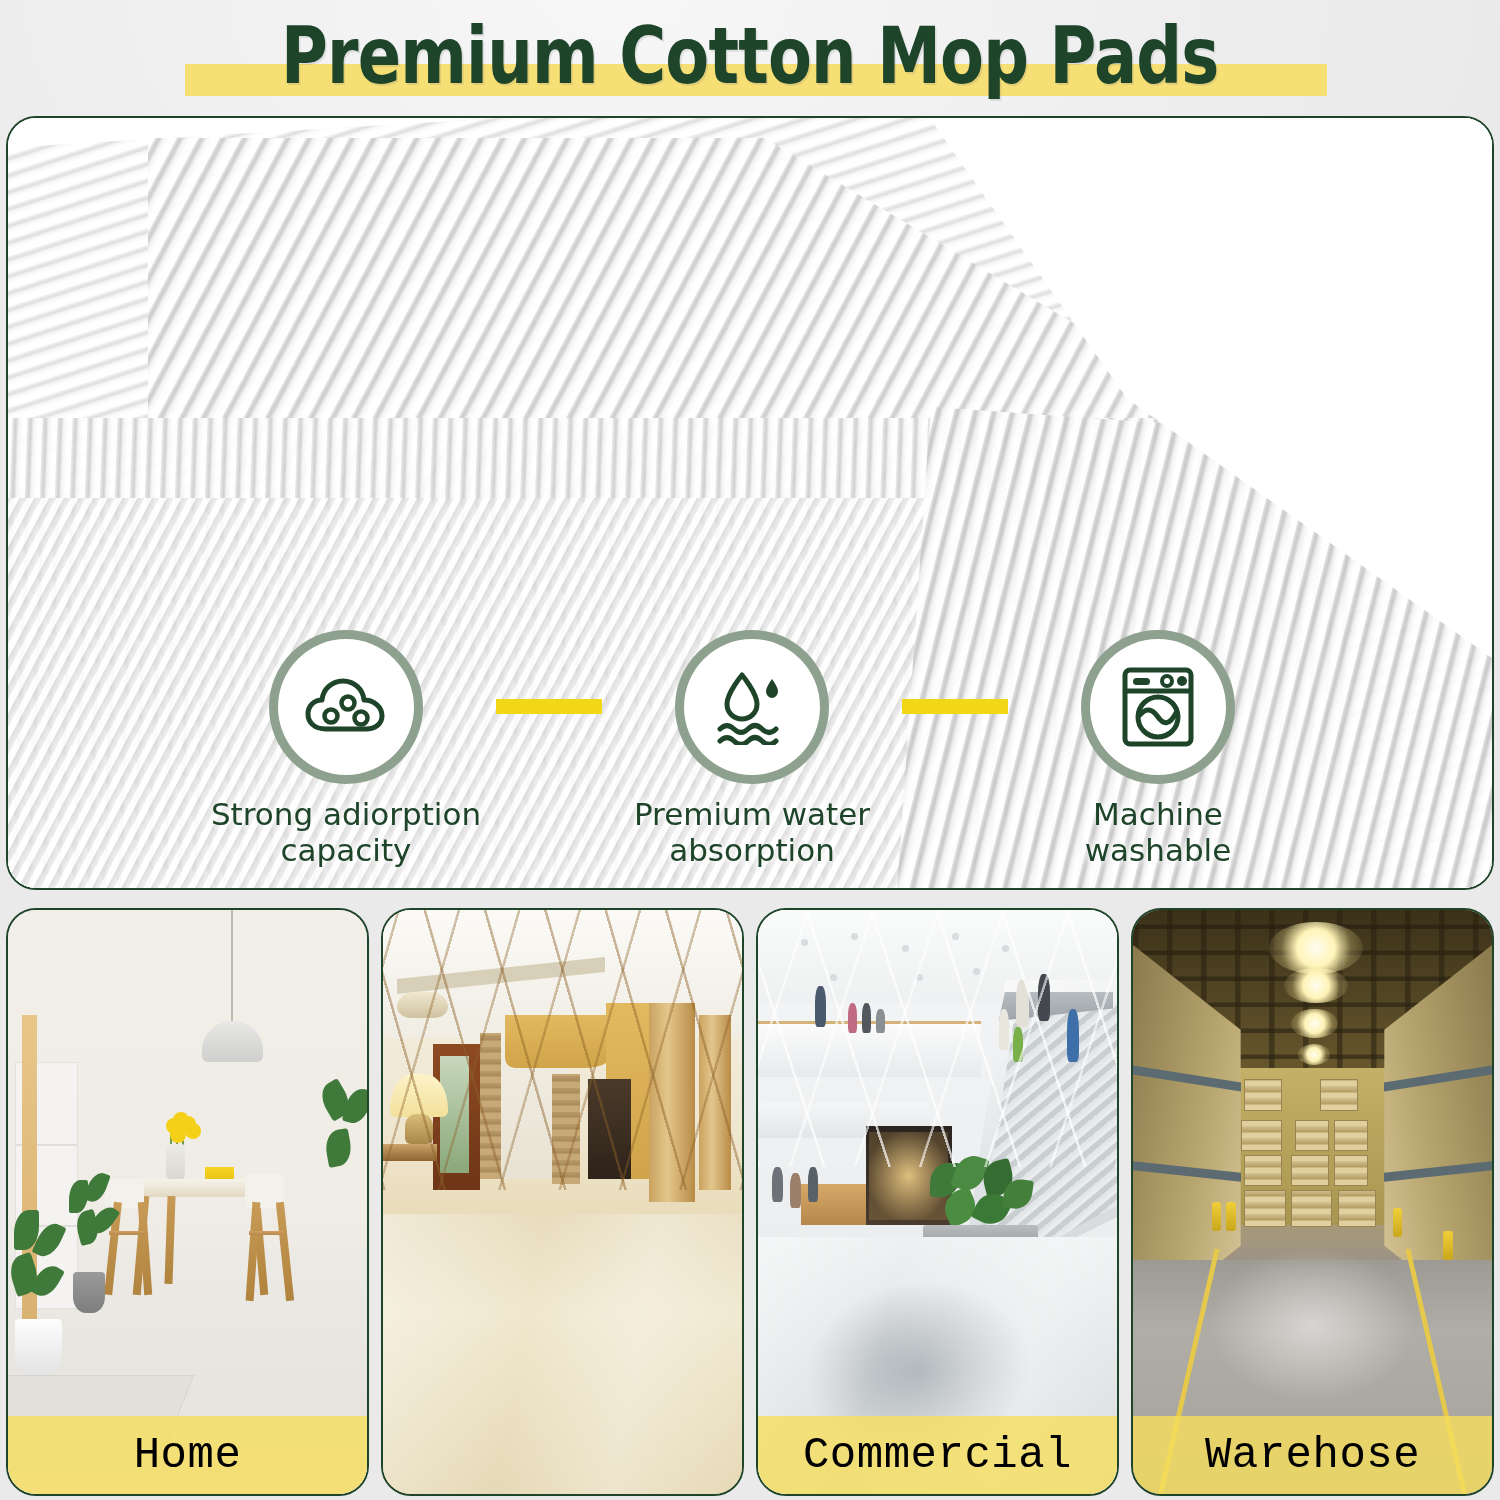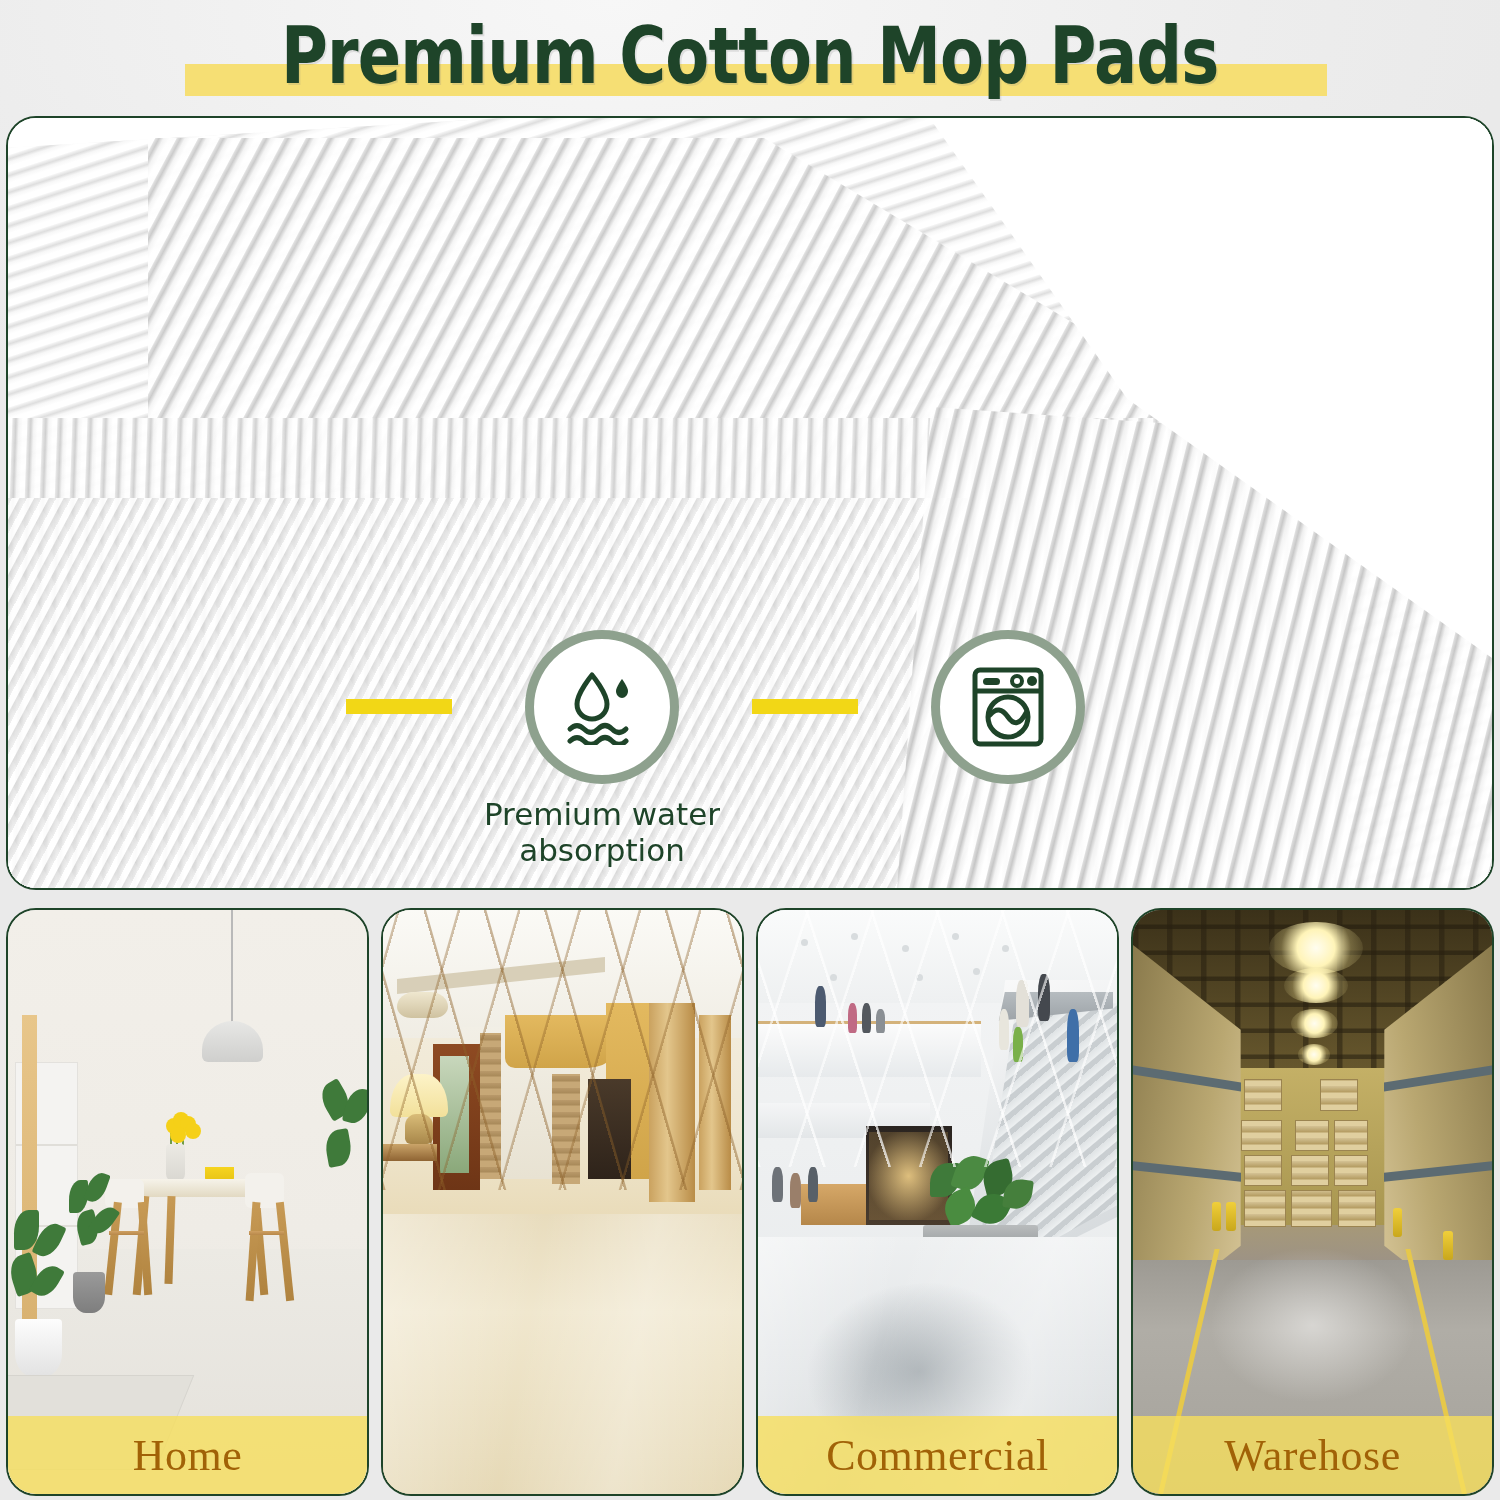--- a/index.html
+++ b/index.html
@@ -240,23 +240,23 @@
   }
   .photo { position: absolute; inset: 0; overflow: hidden; }
   .card-label {
     position: absolute;
     left: 0; right: 0; bottom: 0;
     height: 78px;
     background: rgba(246,222,92,0.80);
     display: flex;
     align-items: center;
     justify-content: center;
-    font-family: Liberation Serif, serif;
+    font-family: Liberation Mono, monospace;
     font-size: 44px;
-    color: #a16207;
+    color: #000000;
     letter-spacing: 0.5px;
   }
 
   
   .home-bg { position:absolute; inset:0; background: linear-gradient(180deg,#f2efe9 0%,#efece6 55%,#e9e6e0 100%); }
   .home-floor { position:absolute; left:0; right:0; bottom:0; height:42%; background: linear-gradient(180deg,#eceae4 0%,#e4e1db 100%); }
   .home-rug { position:absolute; left:-6%; bottom:4%; width:52%; height:16%; background:#e2e0da; border:1px solid #d6d4ce; transform: skewX(-22deg); }
   .pendant-cord { position:absolute; left:62%; top:0; width:2px; height:20%; background:#b9b9b9; }
   .pendant { position:absolute; left:54%; top:19%; width:17%; height:7%; background: linear-gradient(180deg,#e7e7e5 0%,#cfcfcd 100%); border-radius: 50% 50% 6px 6px / 70% 70% 6px 6px; }
   .shelf { position:absolute; left:2%; top:26%; width:17%; height:42%; background:#f4f3f1; border:1px solid #e3e1dd; }
@@ -379,20 +379,34 @@
       <div class="mop-body"></div>
       <div class="mop-ray"></div>
       <div class="mop-fringe"></div>
       <div class="mop-tufts"></div>
       <div class="mop-shadow-right"></div>
       <div class="mop-white-bg"></div>
     </div>
 
     <div class="features">
 
+      <div class="feature">
+        <div class="circle">
+          <span>
+            <svg width="84" height="70" viewBox="0 0 84 70">
+              <path d="M22 57 C10 57 4 50 4 42 C4 34 10 28 18 28 C19 17 28 9 39 9 C50 9 59 17 60 28 C70 28 78 35 78 44 C78 52 71 57 62 57 Z" fill="none" stroke="#1e4429" stroke-width="5" stroke-linejoin="round"></path>
+              <circle cx="27" cy="44" r="6.5" fill="none" stroke="#1e4429" stroke-width="4.5"></circle>
+              <circle cx="44" cy="31" r="6.5" fill="none" stroke="#1e4429" stroke-width="4.5"></circle>
+              <circle cx="57" cy="46" r="6.5" fill="none" stroke="#1e4429" stroke-width="4.5"></circle>
+            </svg>
+          </span>
+        </div>
+        <div class="feature-label">Strong adiorption
+capacity</div>
+      </div>
 
       <div class="connector"></div>
 
       <div class="feature">
         <div class="circle">
           <span>
             <svg width="84" height="76" viewBox="0 0 84 76">
               <path d="M32 6 C32 6 47 24 47 35 C47 44 40 50 32 50 C24 50 17 44 17 35 C17 24 32 6 32 6 Z" fill="none" stroke="#1e4429" stroke-width="5" stroke-linejoin="round"></path>
               <path d="M62 10 C62 10 68 18 68 22 C68 26 65 29 62 29 C59 29 56 26 56 22 C56 18 62 10 62 10 Z" fill="#1e4429"></path>
               <path d="M10 60 q7 -7 14 0 q7 7 14 0 q7 -7 14 0 q7 7 14 0" fill="none" stroke="#1e4429" stroke-width="5" stroke-linecap="round"></path>
@@ -413,20 +427,22 @@
               <rect x="7" y="5" width="66" height="74" rx="5" fill="none" stroke="#1e4429" stroke-width="5"></rect>
               <line x1="7" y1="26" x2="73" y2="26" stroke="#1e4429" stroke-width="5"></line>
               <rect x="15" y="13" width="17" height="7" rx="3.5" fill="#1e4429"></rect>
               <circle cx="49" cy="16" r="5" fill="none" stroke="#1e4429" stroke-width="4"></circle>
               <circle cx="64" cy="16" r="5" fill="#1e4429"></circle>
               <circle cx="40" cy="52" r="20" fill="none" stroke="#1e4429" stroke-width="5"></circle>
               <path d="M22 50 q9 -11 18 2 q9 13 18 -4" fill="none" stroke="#1e4429" stroke-width="5" stroke-linecap="round"></path>
             </svg>
           </span>
         </div>
+        <div class="feature-label">Machine
+washable</div>
       </div>
 
     </div>
   </div>
 
   <div class="grid">
 
     <div class="card">
       <div class="photo">
         <div class="home-bg"></div>

